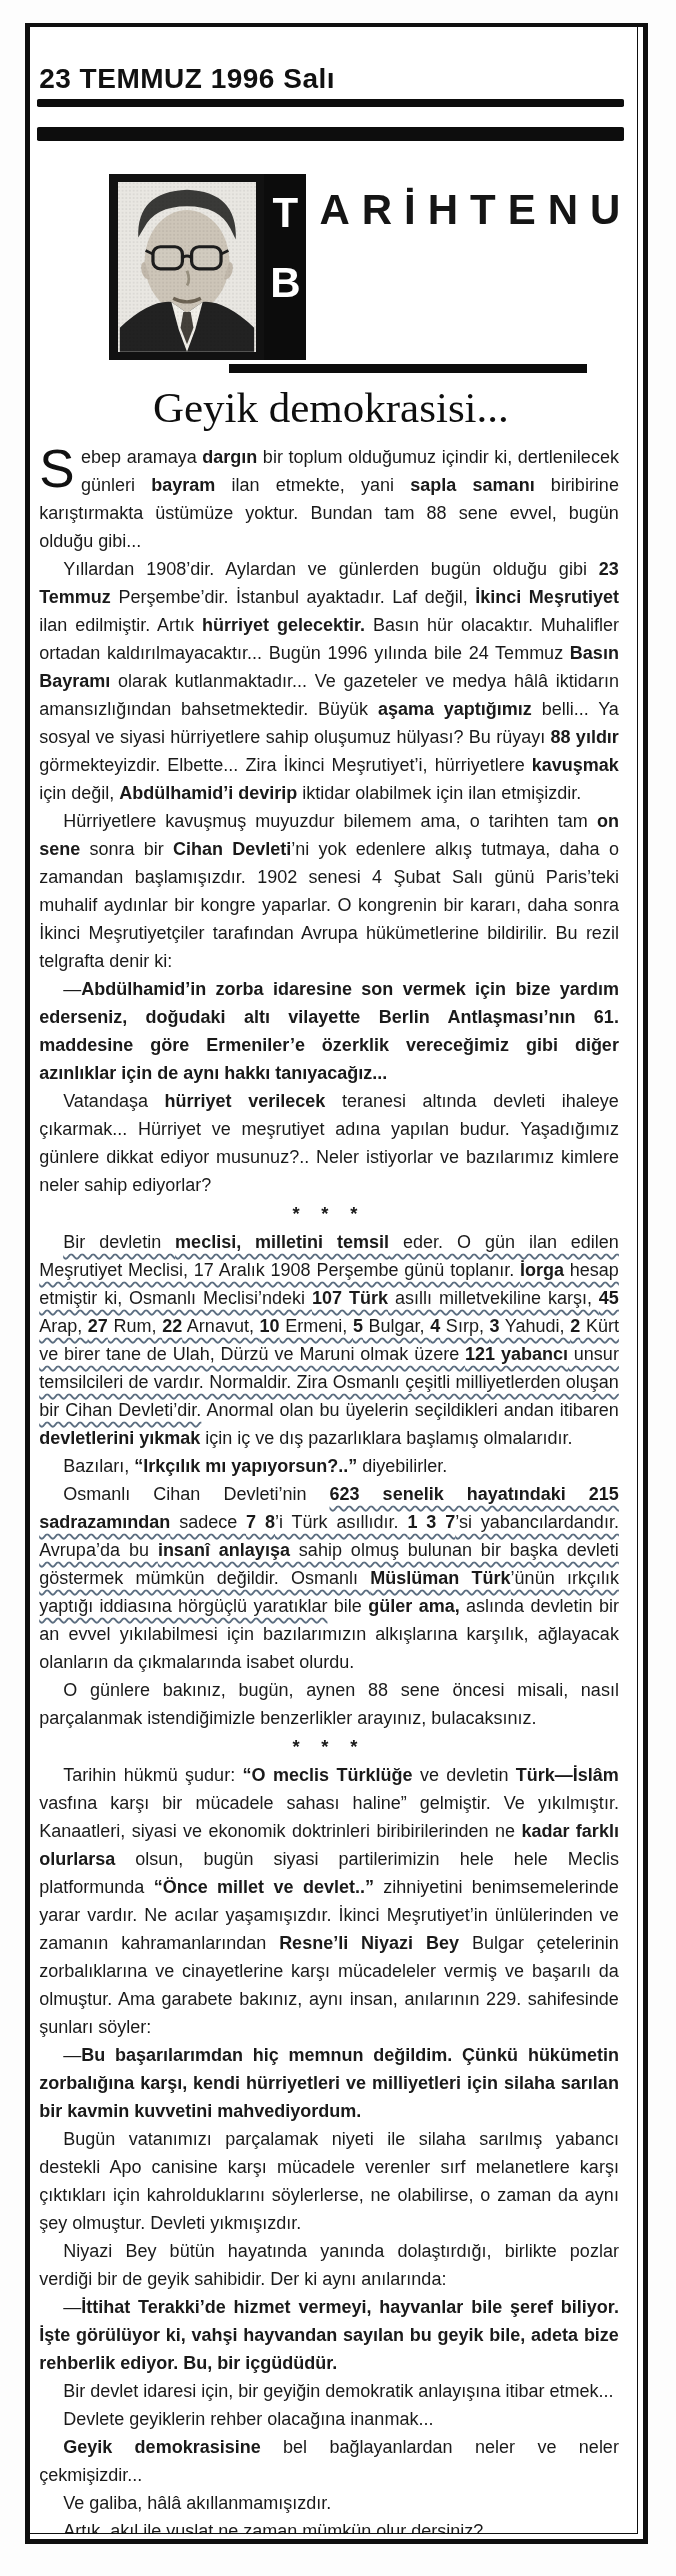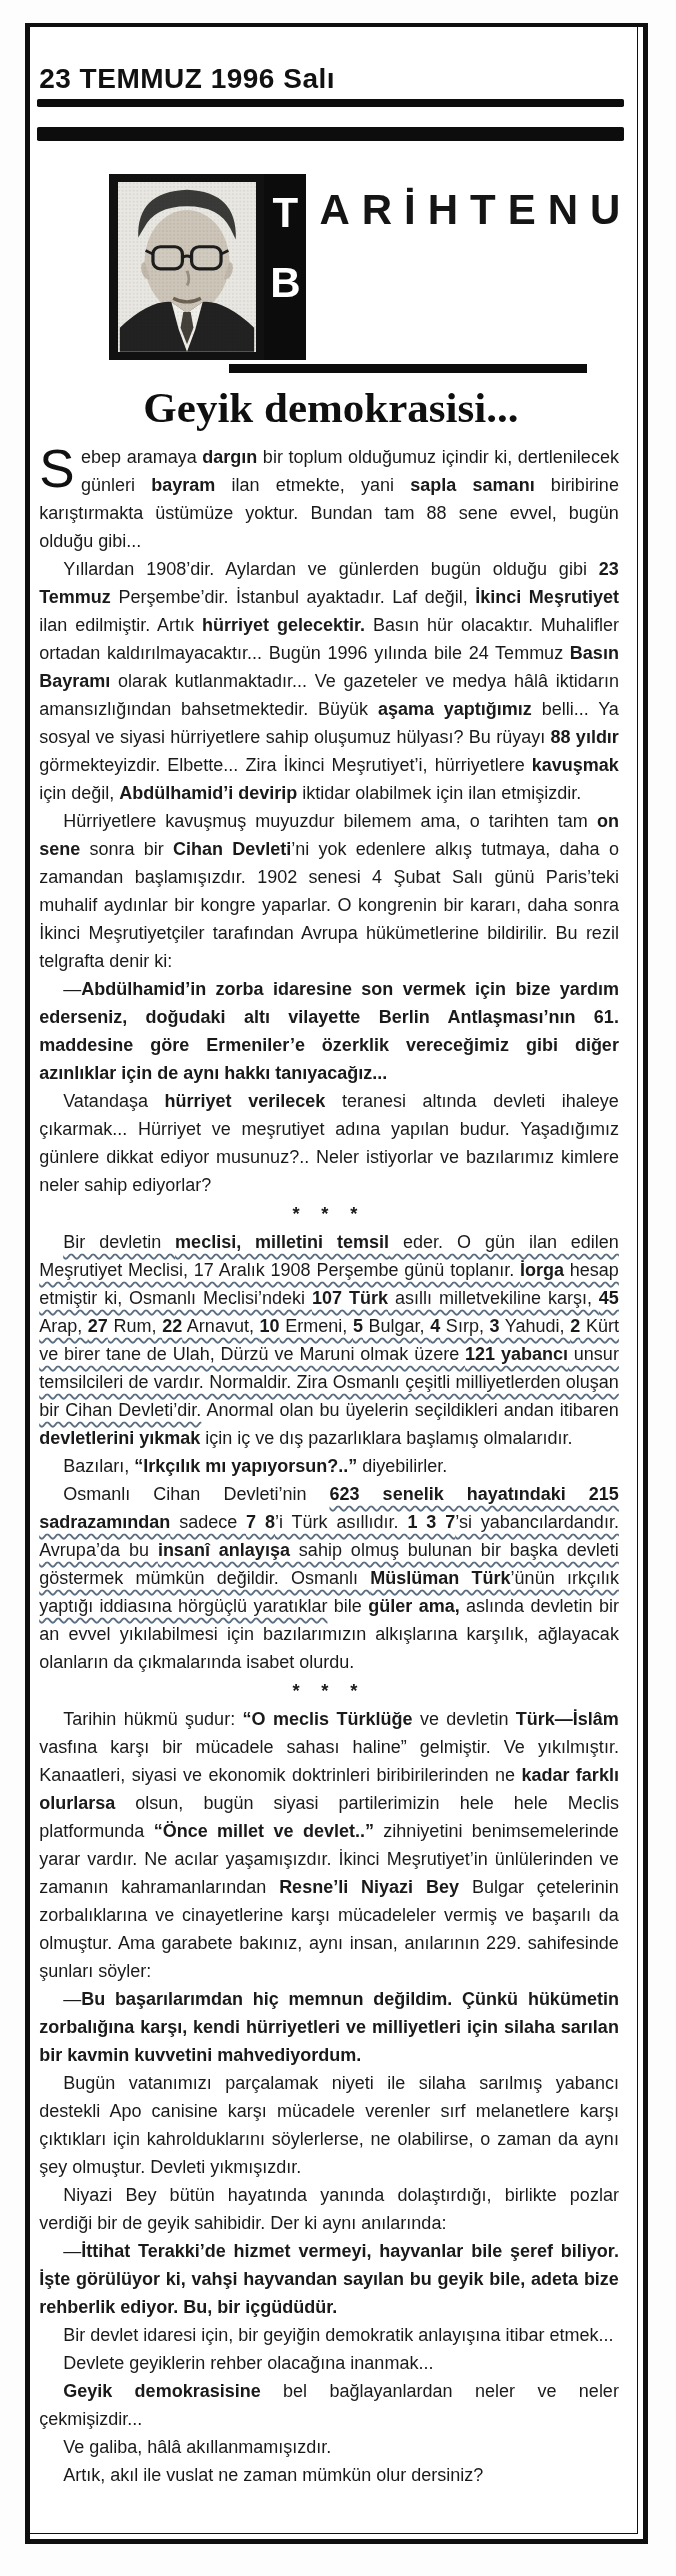--- a/index.html
+++ b/index.html
@@ -21,21 +21,21 @@
   .tb-strip{width:42px;flex:none;background:#0c0c0c;color:#fff;display:flex;flex-direction:column;
             align-items:center;padding-top:18.4px;gap:28px;}
   .initial{font-size:42px;font-weight:700;line-height:1;}
   .mast-col{margin-left:13px;display:flex;flex-direction:row;}
   .mast-title{font-size:42px;font-weight:700;letter-spacing:12px;line-height:1;color:#151515;white-space:nowrap;}
   .t1{margin-top:15.7px;}
   .t2{margin-top:15.7px;letter-spacing:17.5px;}
   .mast-author{margin-top:14.8px;font-size:19.4px;font-weight:400;letter-spacing:7.4px;color:#1c1c1c;white-space:nowrap;}
   .mast-underbar{height:9.2px;background:#0c0c0c;margin:4.6px 0 0 120px;width:358px;}
   .headline{margin:12px auto 0;text-align:center;font-family:"Liberation Serif",serif;
-            font-weight:700;font-size:43px;line-height:46px;color:#0f0f0f;}
+            font-weight:400;font-size:43px;line-height:46px;color:#0f0f0f;}
   .body{margin:12px 5.5px 0 1.8px;font-size:18px;line-height:28px;text-align:justify;
         color:#1a1a1a;hyphens:none;}
   .para{margin:0;text-indent:24px;}
   .para.first{text-indent:0;}
   .dropcap{float:left;font-size:53px;line-height:42px;padding:4.6px 6.5px 0 0;font-weight:400;color:#111;}
   .b{font-weight:700;}
   .ul{text-decoration-line:underline;text-decoration-style:wavy;text-decoration-color:#5b6d80;
       text-decoration-thickness:1.8px;text-underline-offset:4.6px;}
   .sep{text-align:center;font-weight:700;letter-spacing:8.3px;line-height:29px;font-size:18.4px;text-indent:0;}
 </style>
@@ -95,20 +95,21 @@
       <div class="body">
           <p class="para first"><span class="dropcap">S</span><span>ebep aramaya </span><span class="b">dargın</span><span> bir toplum olduğumuz içindir ki, dertlenilecek günleri </span><span class="b">bayram</span><span> ilan etmekte, yani </span><span class="b">sapla samanı</span><span> biribirine karıştırmakta üstümüze yoktur. Bundan tam 88 sene evvel, bugün olduğu gibi...</span></p>
           <p class="para"><span>Yıllardan 1908’dir. Aylardan ve günlerden bugün olduğu gibi </span><span class="b">23 Temmuz</span><span> Perşembe’dir. İstanbul ayaktadır. Laf değil, </span><span class="b">İkinci Meşrutiyet</span><span> ilan edilmiştir. Artık </span><span class="b">hürriyet gelecektir.</span><span> Basın hür olacaktır. Muhalifler ortadan kaldırılmayacaktır... Bugün 1996 yılında bile 24 Temmuz </span><span class="b">Basın Bayramı</span><span> olarak kutlanmaktadır... Ve gazeteler ve medya hâlâ iktidarın amansızlığından bahsetmektedir. Büyük </span><span class="b">aşama yaptığımız</span><span> belli... Ya sosyal ve siyasi hürriyetlere sahip oluşumuz hülyası? Bu rüyayı </span><span class="b">88 yıldır</span><span> görmekteyizdir. Elbette... Zira İkinci Meşrutiyet’i, hürriyetlere </span><span class="b">kavuşmak</span><span> için değil, </span><span class="b">Abdülhamid’i devirip</span><span> iktidar olabilmek için ilan etmişizdir.</span></p>
           <p class="para"><span>Hürriyetlere kavuşmuş muyuzdur bilemem ama, o tarihten tam </span><span class="b">on sene</span><span> sonra bir </span><span class="b">Cihan Devleti</span><span>’ni yok edenlere alkış tutmaya, daha o zamandan başlamışızdır. 1902 senesi 4 Şubat Salı günü Paris’teki muhalif aydınlar bir kongre yaparlar. O kongrenin bir kararı, daha sonra İkinci Meşrutiyetçiler tarafından Avrupa hükümetlerine bildirilir. Bu rezil telgrafta denir ki:</span></p>
           <p class="para"><span>—</span><span class="b">Abdülhamid’in zorba idaresine son vermek için bize yardım ederseniz, doğudaki altı vilayette Berlin Antlaşması’nın 61. maddesine göre Ermeniler’e özerklik vereceğimiz gibi diğer azınlıklar için de aynı hakkı tanıyacağız...</span></p>
           <p class="para"><span>Vatandaşa </span><span class="b">hürriyet verilecek</span><span> teranesi altında devleti ihaleye çıkarmak... Hürriyet ve meşrutiyet adına yapılan budur. Yaşadığımız günlere dikkat ediyor musunuz?.. Neler istiyorlar ve bazılarımız kimlere neler sahip ediyorlar?</span></p>
           <div class="sep">* * *</div>
           <p class="para"><span class="ul">Bir devletin </span><span class="b ul">meclisi, milletini temsil</span><span class="ul"> eder. O gün ilan edilen Meşrutiyet Meclisi, 17 Aralık 1908 Perşembe günü toplanır. </span><span class="b ul">İorga</span><span class="ul"> hesap etmiştir ki, Osmanlı Meclisi’ndeki </span><span class="b ul">107 Türk</span><span class="ul"> asıllı milletvekiline karşı, </span><span class="b ul">45</span><span class="ul"> Arap, </span><span class="b ul">27</span><span class="ul"> Rum, </span><span class="b ul">22</span><span class="ul"> Arnavut, </span><span class="b ul">10</span><span class="ul"> Ermeni, </span><span class="b ul">5</span><span class="ul"> Bulgar, </span><span class="b ul">4</span><span class="ul"> Sırp, </span><span class="b ul">3</span><span class="ul"> Yahudi, </span><span class="b ul">2</span><span class="ul"> Kürt ve birer tane de Ulah, Dürzü ve Maruni olmak üzere </span><span class="b ul">121 yabancı</span><span class="ul"> unsur temsilcileri de vardır. Normaldir. Zira Osmanlı çeşitli milliyetlerden oluşan bir Cihan Devleti’dir.</span><span> Anormal olan bu üyelerin seçildikleri andan itibaren </span><span class="b">devletlerini yıkmak</span><span> için iç ve dış pazarlıklara başlamış olmalarıdır.</span></p>
           <p class="para"><span>Bazıları, </span><span class="b">“Irkçılık mı yapıyorsun?..”</span><span> diyebilirler.</span></p>
           <p class="para"><span>Osmanlı Cihan Devleti’nin </span><span class="b ul">623 senelik hayatındaki 215 sadrazamından</span><span class="ul"> sadece </span><span class="b ul">7 8</span><span class="ul">’i Türk asıllıdır. </span><span class="b ul">1 3 7</span><span class="ul">’si yabancılardandır. Avrupa’da bu </span><span class="b ul">insanî anlayışa</span><span class="ul"> sahip olmuş bulunan bir başka devleti göstermek mümkün değildir. Osmanlı </span><span class="b ul">Müslüman Türk</span><span class="ul">’ünün ırkçılık yaptığı iddiasına hörgüçlü yaratıklar</span><span> bile </span><span class="b">güler ama,</span><span> aslında devletin bir an evvel yıkılabilmesi için bazılarımızın alkışlarına karşılık, ağlayacak olanların da çıkmalarında isabet olurdu.</span></p>
+          <p class="para"><span>O günlere bakınız, bugün, aynen 88 sene öncesi misali, nasıl parçalanmak istendiğimizle benzerlikler arayınız, bulacaksınız.</span></p>
           <div class="sep">* * *</div>
           <p class="para"><span>Tarihin hükmü şudur: </span><span class="b">“O meclis Türklüğe</span><span> ve devletin </span><span class="b">Türk—İslâm</span><span> vasfına karşı bir mücadele sahası haline” gelmiştir. Ve yıkılmıştır. Kanaatleri, siyasi ve ekonomik doktrinleri biribirilerinden ne </span><span class="b">kadar farklı olurlarsa</span><span> olsun, bugün siyasi partilerimizin hele hele Meclis platformunda </span><span class="b">“Önce millet ve devlet..”</span><span> zihniyetini benimsemelerinde yarar vardır. Ne acılar yaşamışızdır. İkinci Meşrutiyet’in ünlülerinden ve zamanın kahramanlarından </span><span class="b">Resne’li Niyazi Bey</span><span> Bulgar çetelerinin zorbalıklarına ve cinayetlerine karşı mücadeleler vermiş ve başarılı da olmuştur. Ama garabete bakınız, aynı insan, anılarının 229. sahifesinde şunları söyler:</span></p>
           <p class="para"><span>—</span><span class="b">Bu başarılarımdan hiç memnun değildim. Çünkü hükümetin zorbalığına karşı, kendi hürriyetleri ve milliyetleri için silaha sarılan bir kavmin kuvvetini mahvediyordum.</span></p>
           <p class="para"><span>Bugün vatanımızı parçalamak niyeti ile silaha sarılmış yabancı destekli Apo canisine karşı mücadele verenler sırf melanetlere karşı çıktıkları için kahrolduklarını söylerlerse, ne olabilirse, o zaman da aynı şey olmuştur. Devleti yıkmışızdır.</span></p>
           <p class="para"><span>Niyazi Bey bütün hayatında yanında dolaştırdığı, birlikte pozlar verdiği bir de geyik sahibidir. Der ki aynı anılarında:</span></p>
           <p class="para"><span>—</span><span class="b">İttihat Terakki’de hizmet vermeyi, hayvanlar bile şeref biliyor. İşte görülüyor ki, vahşi hayvandan sayılan bu geyik bile, adeta bize rehberlik ediyor. Bu, bir içgüdüdür.</span></p>
           <p class="para"><span>Bir devlet idaresi için, bir geyiğin demokratik anlayışına itibar etmek...</span></p>
           <p class="para"><span>Devlete geyiklerin rehber olacağına inanmak...</span></p>
           <p class="para"><span class="b">Geyik demokrasisine</span><span> bel bağlayanlardan neler ve neler çekmişizdir...</span></p>
           <p class="para"><span>Ve galiba, hâlâ akıllanmamışızdır.</span></p>

